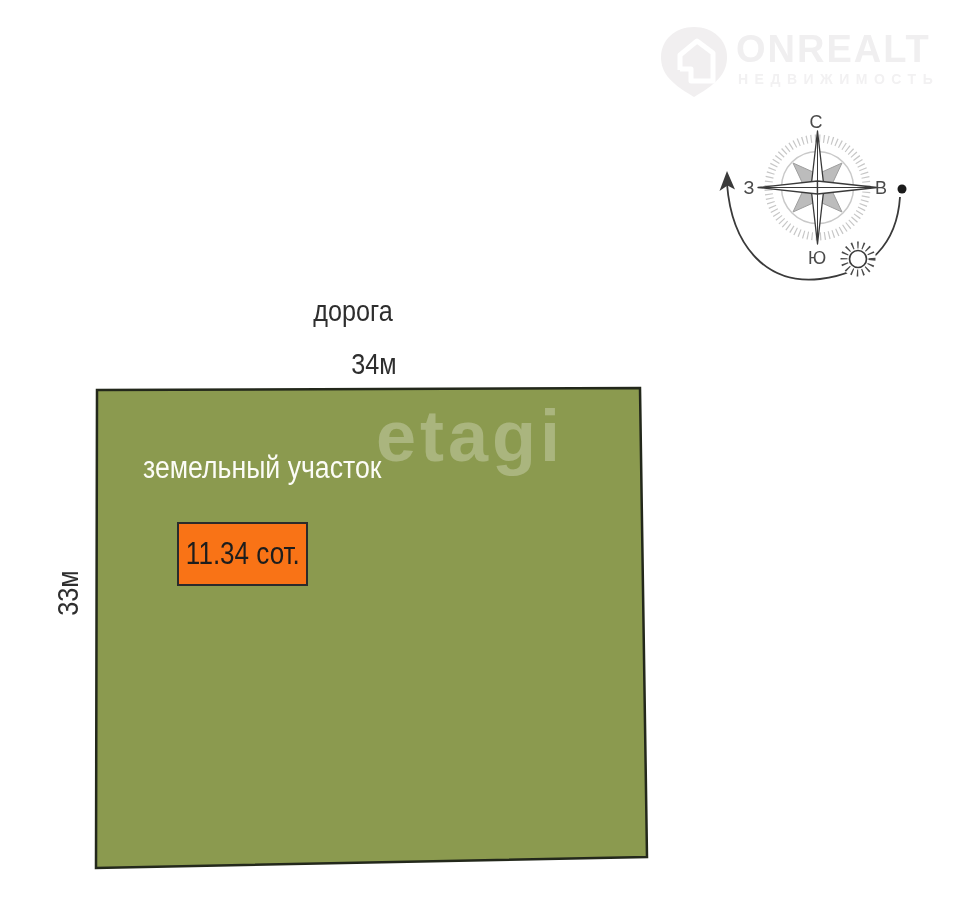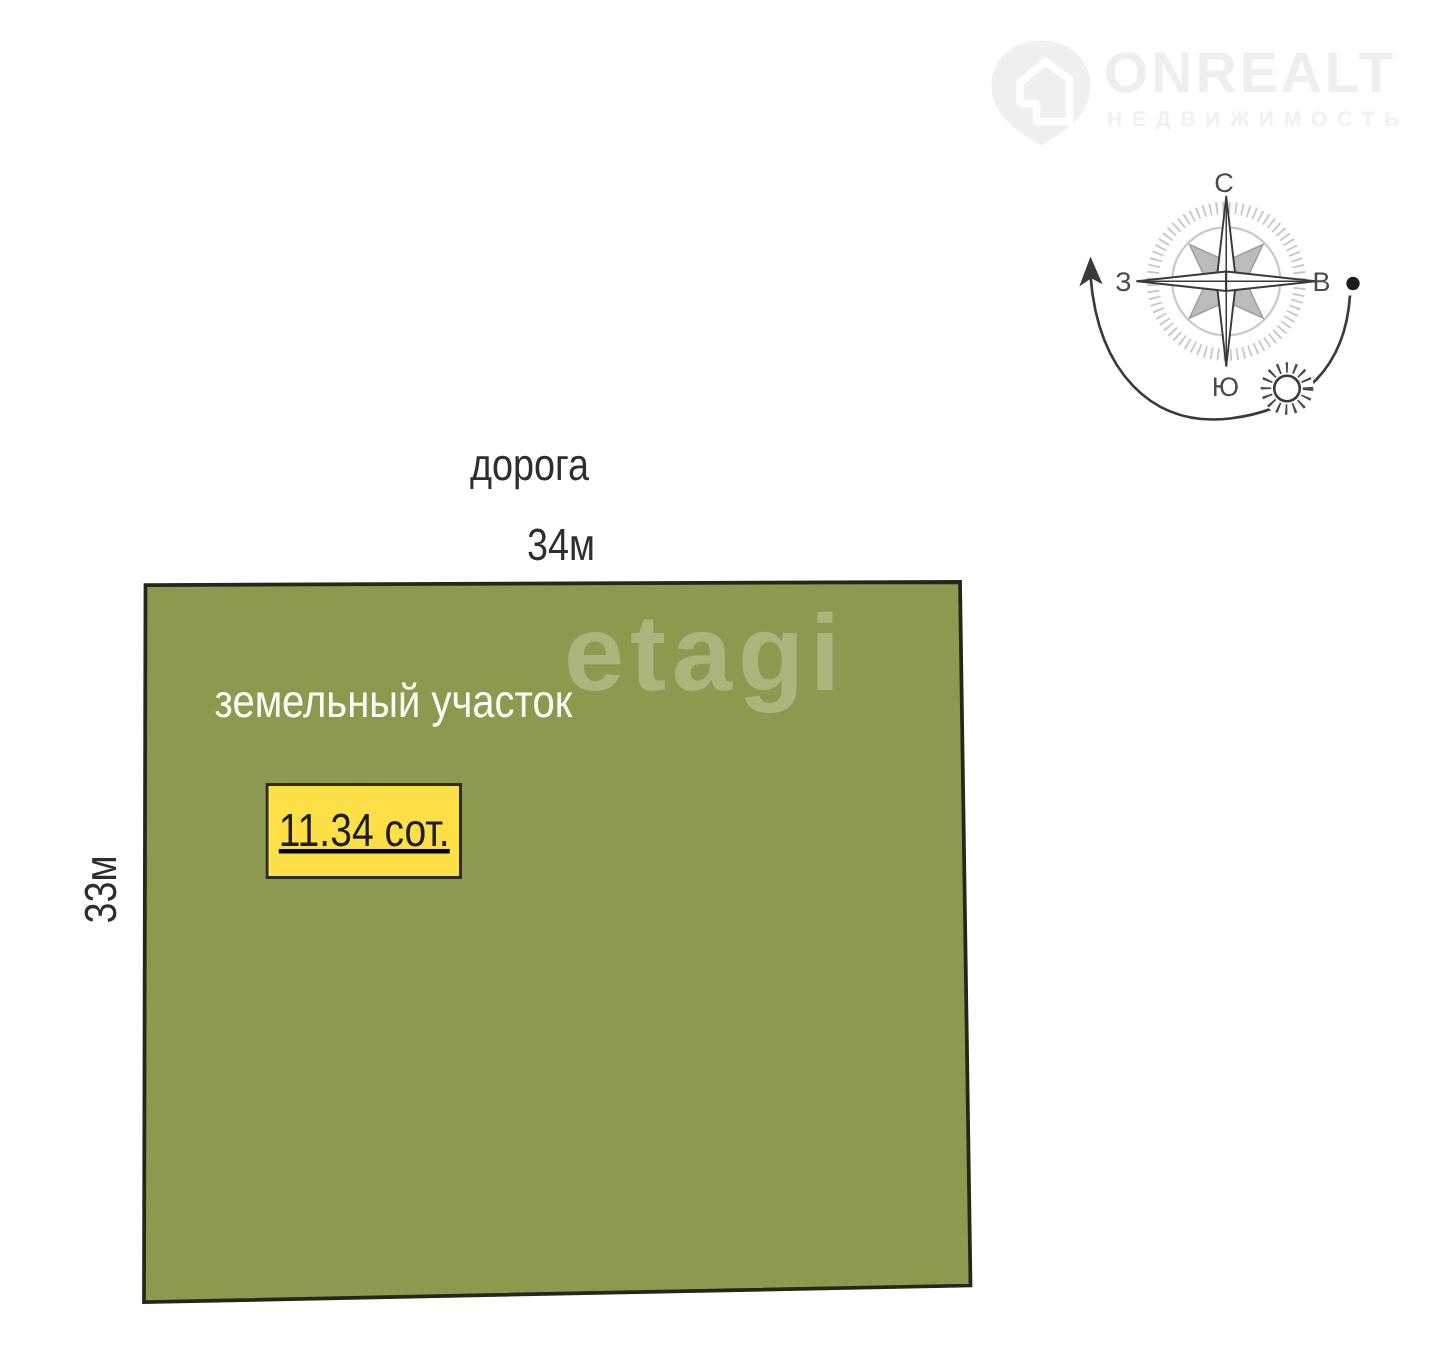--- a/index.html
+++ b/index.html
@@ -51,22 +51,22 @@
     transform: scaleX(0.86); transform-origin: left center;
   }
   .etagi-mark {
     position: absolute; left: 376px; top: 400px;
     font-size: 72px; font-weight: bold; letter-spacing: 4px;
     color: rgba(255,255,255,0.27); line-height: 1; white-space: nowrap;
   }
   .area-box {
     position: absolute; left: 177px; top: 522px;
     width: 131px; height: 64px;
-    background: #fde047; border: 2px solid #2b2b2b;
-    display: flex; align-items: center; justify-content: center; text-decoration: underline;
+    background: #f97316; border: 2px solid #2b2b2b;
+    display: flex; align-items: center; justify-content: center;
   }
   .area-box-text {
     font-size: 31px; color: #1d1d1d; white-space: nowrap;
     transform: scaleX(0.84);
   }
 </style>
 </head>
 <body>
 
 <div class="page">

